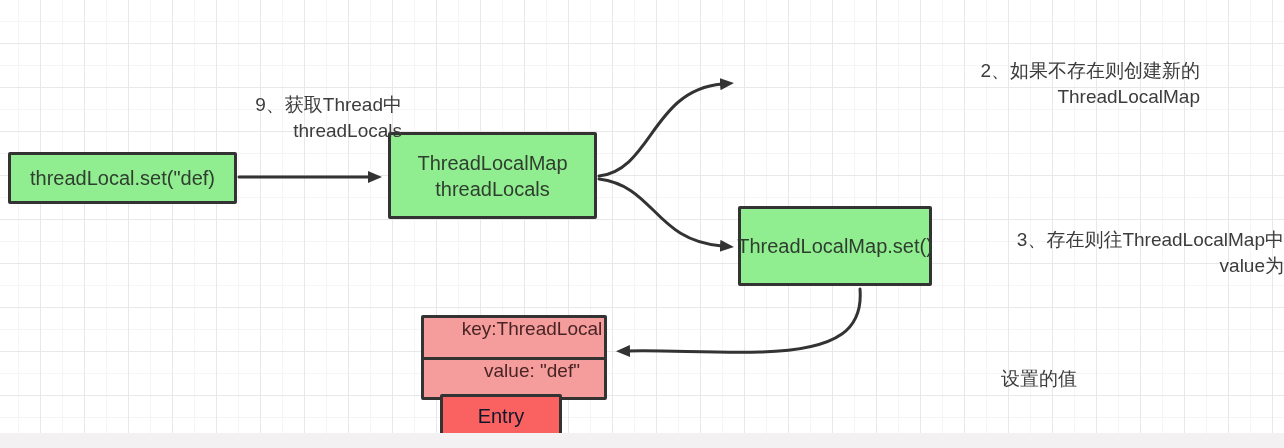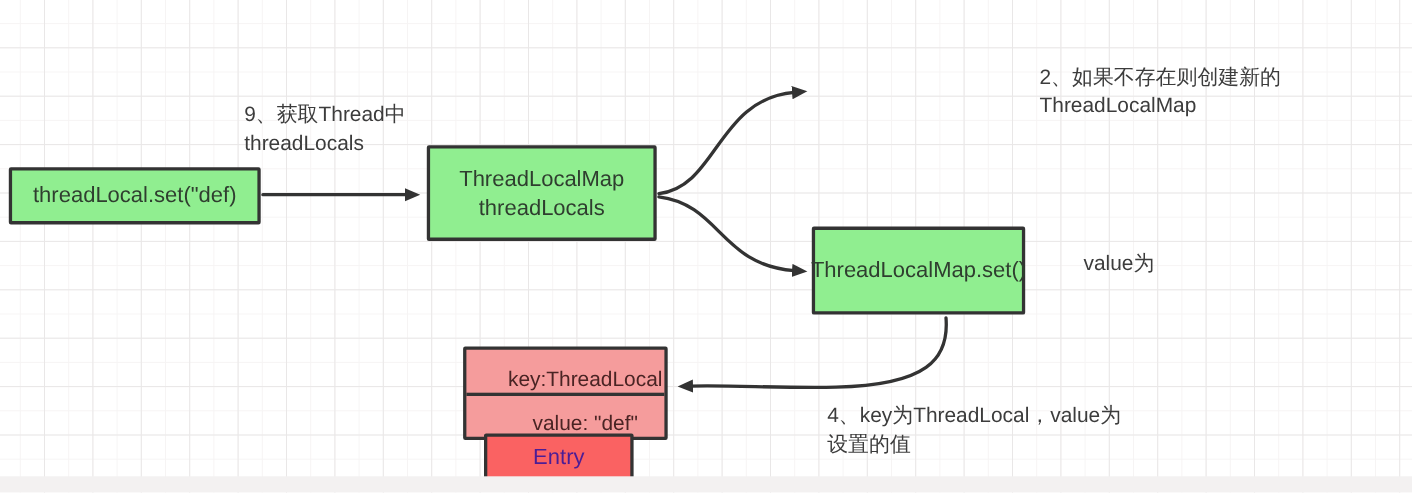--- a/index.html
+++ b/index.html
@@ -42,32 +42,32 @@
   .green{background:#90ee90;color:#2f3e2f;}
   .pink-group{
     position:absolute;left:421px;top:315px;width:186px;
     box-sizing:border-box;
     border:3px solid #333333;border-radius:2px;
     background:#f59c9c;color:#4a2424;
     font-size:19px;text-align:center;
   }
   .pink-row{
     box-sizing:border-box;
-    height:39px;display:flex;align-items:flex-end;justify-content:center;padding-left:36px;
+    height:39px;display:flex;align-items:flex-start;justify-content:center;padding-left:36px;
   }
   .pink-row + .pink-row{border-top:3px solid #333333;height:40px;}
   .red{
-    background:#fa6262;color:#4c1d95;
-    left:440px;top:394px;width:136px;height:43px;
+    background:#fa6262;color:#0f172a;
+    left:440px;top:394px;width:122px;height:43px;
   }
   .annotation{
     position:absolute;
     color:#3c3c3c;
     font-size:19px;line-height:26px;
-    text-align:left;
+    text-align:right;
   }
   .ann-line{white-space:nowrap;}
 </style>
 </head>
 <body>
 
 <div class="canvas">
 
   <svg class="arrow-layer" width="1284" height="448" viewBox="0 0 1284 448" xmlns="http://www.w3.org/2000/svg">
     <defs>
@@ -112,22 +112,22 @@
     <div class="ann-line">9、获取Thread中</div>
     <div class="ann-line">threadLocals</div>
   </div>
 
   <div class="annotation" style="left:945px;top:58px;width:255px;">
     <div class="ann-line">2、如果不存在则创建新的</div>
     <div class="ann-line">ThreadLocalMap</div>
   </div>
 
   <div class="annotation" style="left:985px;top:227px;width:299px;">
+    <div class="ann-line">3、存在则往ThreadLocalMap中</div>
     <div class="ann-line">value为</div>
   </div>
 
   <div class="annotation" style="left:752px;top:366px;width:325px;">
-    <div class="ann-line">4、key为ThreadLocal，value为</div>
     <div class="ann-line">设置的值</div>
   </div>
 
   <div class="bottom-strip"></div>
 </div>
 
 </body></html>

